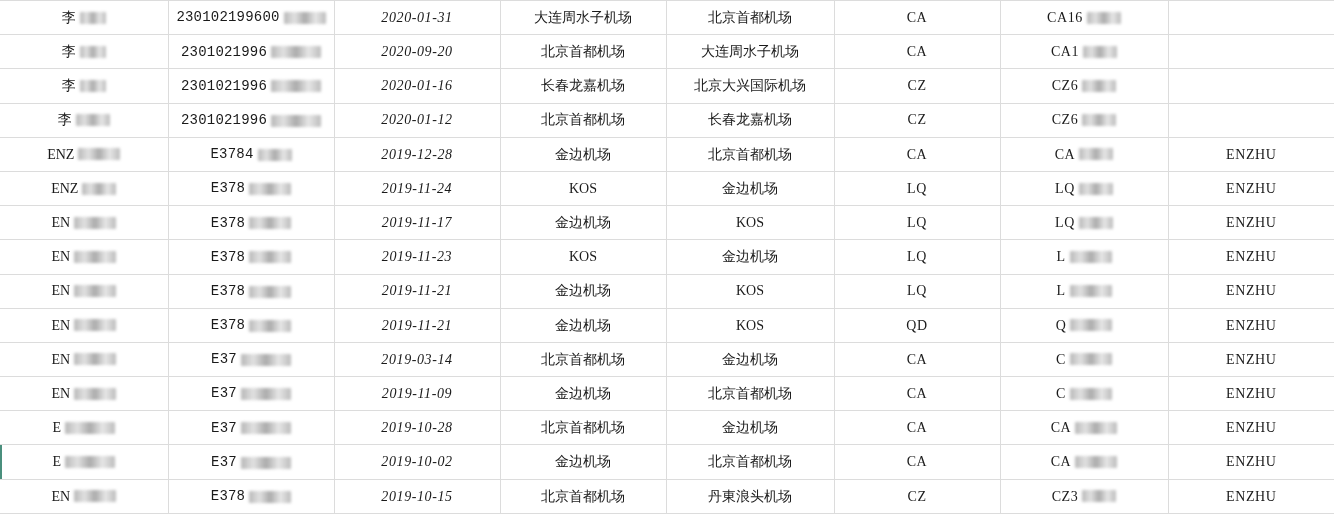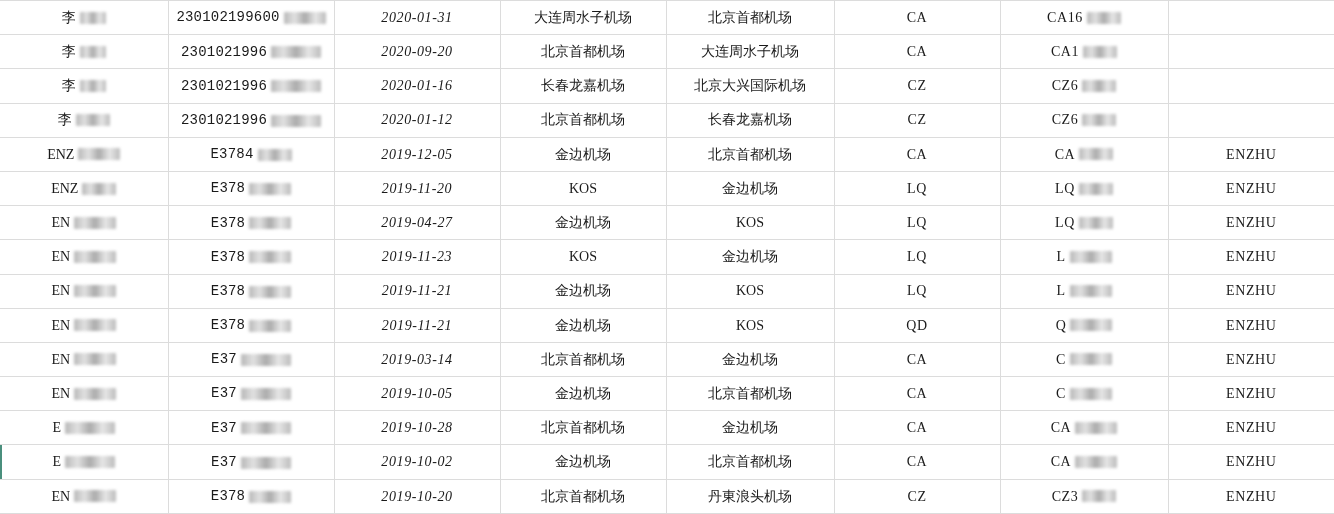--- a/index.html
+++ b/index.html
@@ -224,21 +224,21 @@
         <tr>
           <td><span class="cell-inner">
               <span class="txt ">ENZ</span>
               <span class="redact w3"></span>
             </span></td>
           <td><span class="cell-inner">
               <span class="txt mono">E3784</span>
               <span class="redact w2"></span>
             </span></td>
           <td><span class="cell-inner">
-              <span class="txt date">2019-12-05</span>
+              <span class="txt date">2019-12-28</span>
             </span></td>
           <td><span class="cell-inner">
               <span class="txt ">金边机场</span>
             </span></td>
           <td><span class="cell-inner">
               <span class="txt ">北京首都机场</span>
             </span></td>
           <td><span class="cell-inner">
               <span class="txt code">CA</span>
             </span></td>
@@ -253,21 +253,21 @@
         <tr>
           <td><span class="cell-inner">
               <span class="txt ">ENZ</span>
               <span class="redact w2"></span>
             </span></td>
           <td><span class="cell-inner">
               <span class="txt mono">E378</span>
               <span class="redact w3"></span>
             </span></td>
           <td><span class="cell-inner">
-              <span class="txt date">2019-11-20</span>
+              <span class="txt date">2019-11-24</span>
             </span></td>
           <td><span class="cell-inner">
               <span class="txt ">KOS</span>
             </span></td>
           <td><span class="cell-inner">
               <span class="txt ">金边机场</span>
             </span></td>
           <td><span class="cell-inner">
               <span class="txt code">LQ</span>
             </span></td>
@@ -282,21 +282,21 @@
         <tr>
           <td><span class="cell-inner">
               <span class="txt ">EN</span>
               <span class="redact w3"></span>
             </span></td>
           <td><span class="cell-inner">
               <span class="txt mono">E378</span>
               <span class="redact w3"></span>
             </span></td>
           <td><span class="cell-inner">
-              <span class="txt date">2019-04-27</span>
+              <span class="txt date">2019-11-17</span>
             </span></td>
           <td><span class="cell-inner">
               <span class="txt ">金边机场</span>
             </span></td>
           <td><span class="cell-inner">
               <span class="txt ">KOS</span>
             </span></td>
           <td><span class="cell-inner">
               <span class="txt code">LQ</span>
             </span></td>
@@ -427,21 +427,21 @@
         <tr>
           <td><span class="cell-inner">
               <span class="txt ">EN</span>
               <span class="redact w3"></span>
             </span></td>
           <td><span class="cell-inner">
               <span class="txt mono">E37</span>
               <span class="redact w4"></span>
             </span></td>
           <td><span class="cell-inner">
-              <span class="txt date">2019-10-05</span>
+              <span class="txt date">2019-11-09</span>
             </span></td>
           <td><span class="cell-inner">
               <span class="txt ">金边机场</span>
             </span></td>
           <td><span class="cell-inner">
               <span class="txt ">北京首都机场</span>
             </span></td>
           <td><span class="cell-inner">
               <span class="txt code">CA</span>
             </span></td>
@@ -514,21 +514,21 @@
         <tr>
           <td><span class="cell-inner">
               <span class="txt ">EN</span>
               <span class="redact w3"></span>
             </span></td>
           <td><span class="cell-inner">
               <span class="txt mono">E378</span>
               <span class="redact w3"></span>
             </span></td>
           <td><span class="cell-inner">
-              <span class="txt date">2019-10-20</span>
+              <span class="txt date">2019-10-15</span>
             </span></td>
           <td><span class="cell-inner">
               <span class="txt ">北京首都机场</span>
             </span></td>
           <td><span class="cell-inner">
               <span class="txt ">丹東浪头机场</span>
             </span></td>
           <td><span class="cell-inner">
               <span class="txt code">CZ</span>
             </span></td>

